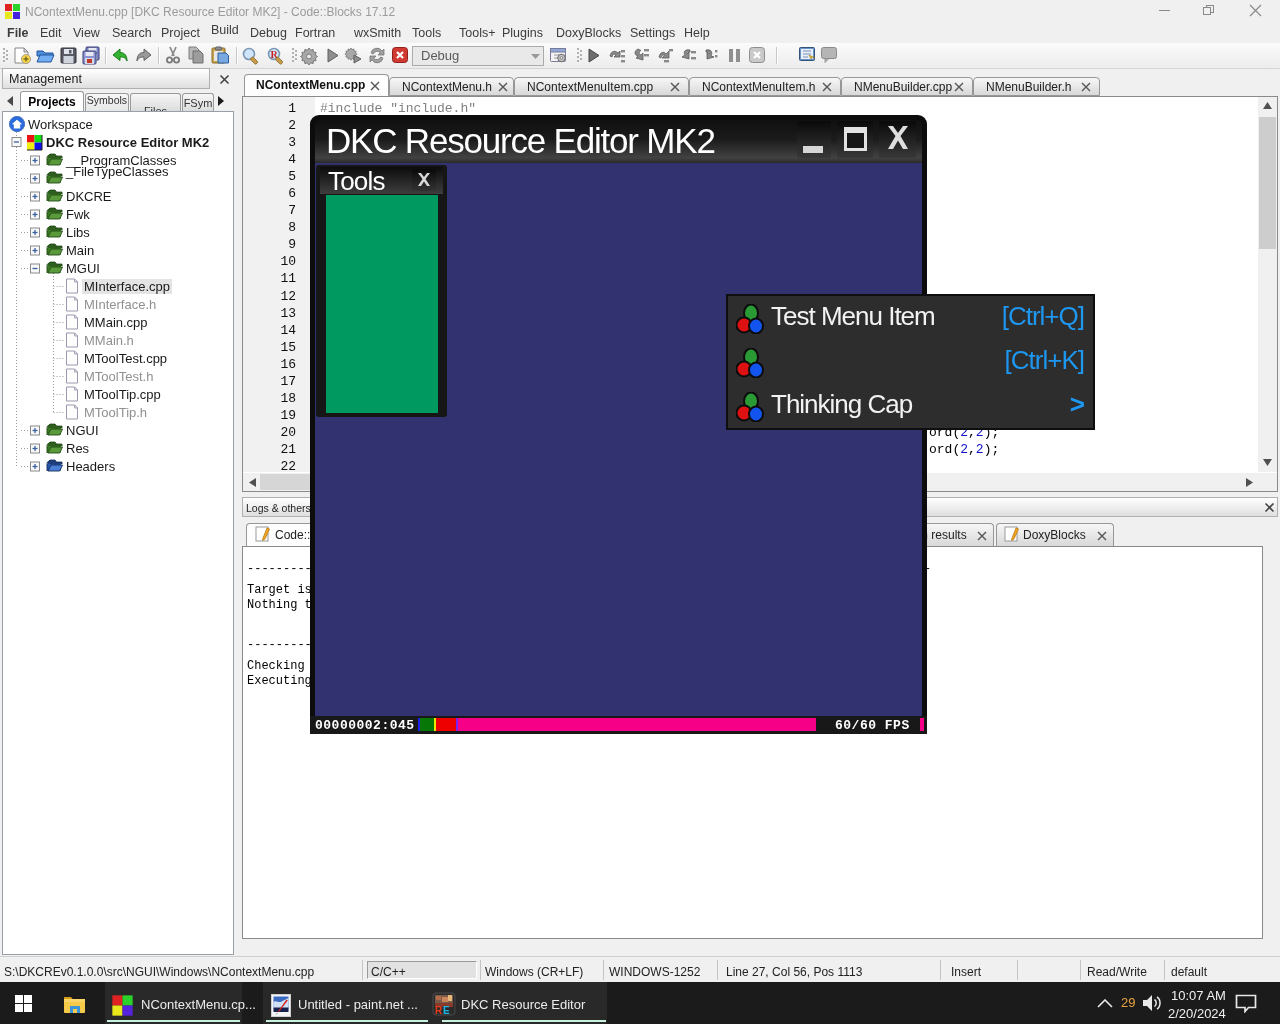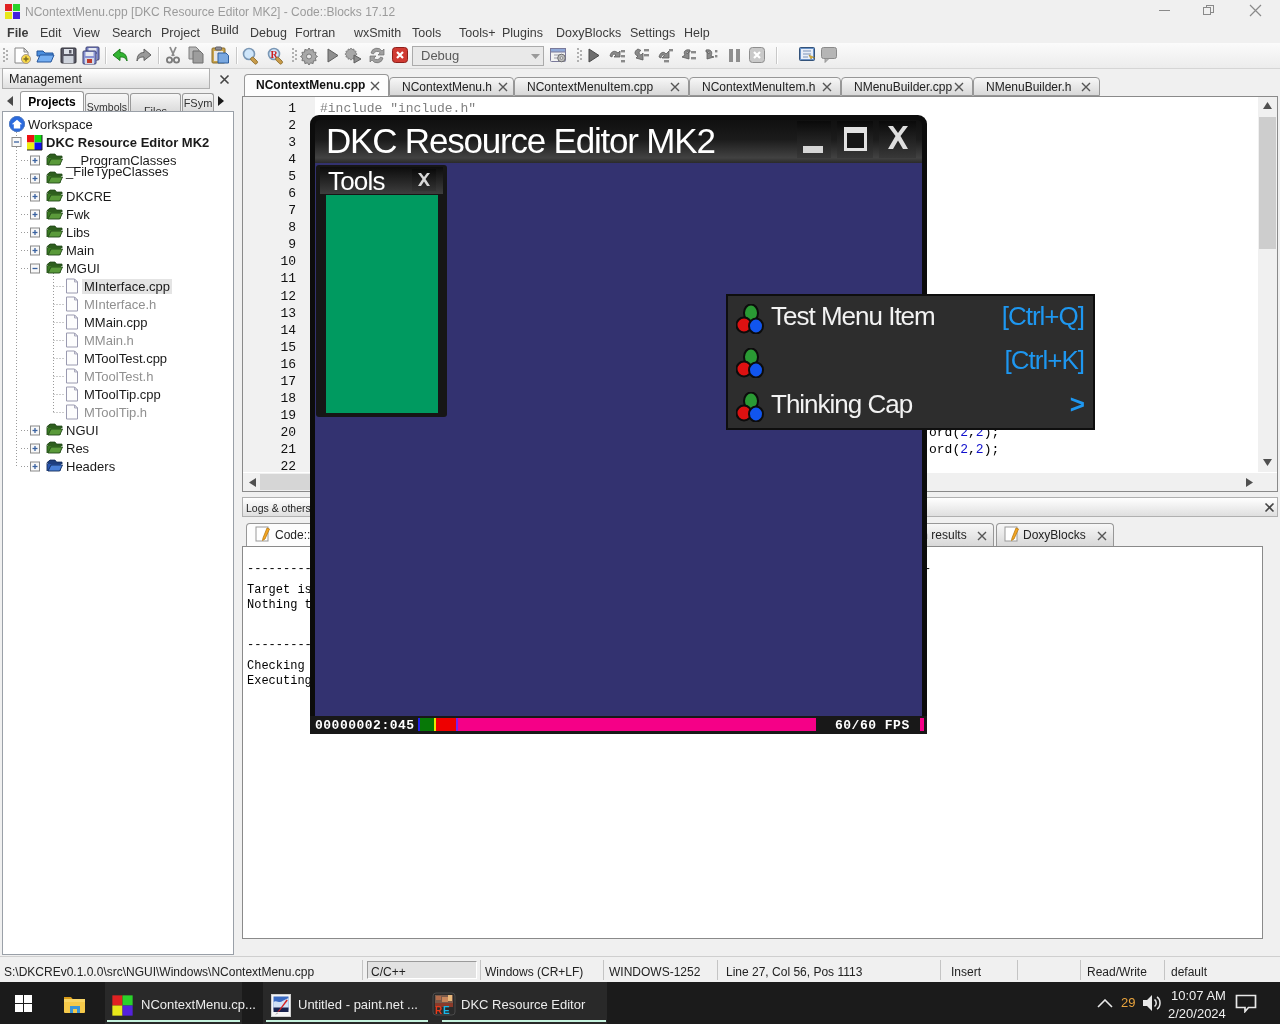--- a/index.html
+++ b/index.html
@@ -243,21 +243,21 @@
     <svg class="abs" style="left:216px;top:5px;" width="11" height="11">
           <path d="M1.5,1.5 L9.5,9.5 M9.5,1.5 L1.5,9.5" stroke="#444" stroke-width="1.6"></path>
         </svg>
   </div>
 
   <div class="abs" style="left:0;top:23px;width:234px;height:20px;">
     <svg class="abs" style="left:2px;top:4px;" width="12" height="12">
           <path d="M9,1 L3,6 L9,11 z" fill="#4a4a4a"></path>
         </svg>
     <div class="abs" style="left:18px;top:0;width:64px;height:20px;background:#fff;border:1px solid #9a9a9a;border-bottom:none;border-radius:3px 3px 0 0;text-align:center;font-size:12px;font-weight:bold;padding-top:3px;">Projects</div>
-    <div class="abs" style="left:83px;top:2px;width:44px;height:30px;background:linear-gradient(#f6f6f6,#dcdcdc);border:1px solid #9a9a9a;border-bottom:none;border-radius:3px 3px 0 0;text-align:center;font-size:10.5px;color:#333;padding-top:7px;">Symbols</div>
+    <div class="abs" style="left:83px;top:2px;width:44px;height:30px;background:linear-gradient(#f6f6f6,#dcdcdc);border:1px solid #9a9a9a;border-bottom:none;border-radius:3px 3px 0 0;text-align:center;font-size:10.5px;color:#333;padding-top:0;">Symbols</div>
     <div class="abs" style="left:128px;top:2px;width:51px;height:18px;background:linear-gradient(#f6f6f6,#dcdcdc);border:1px solid #9a9a9a;border-bottom:none;border-radius:3px 3px 0 0;text-align:center;font-size:11px;color:#333;padding-top:11px;">Files</div>
     <div class="abs" style="left:180px;top:2px;width:32px;height:18px;background:linear-gradient(#f6f6f6,#dcdcdc);border:1px solid #9a9a9a;border-bottom:none;border-radius:3px 3px 0 0;text-align:center;font-size:11px;color:#333;padding-top:3px;overflow:hidden;">FSym</div>
     <svg class="abs" style="left:213px;top:4px;" width="12" height="12">
           <path d="M3,1 L9,6 L3,11 z" fill="#1a1a1a"></path>
         </svg>
   </div>
 
   <div class="abs" style="left:0;top:43px;width:232px;height:844px;background:#fff;border:1px solid #9aa0a8;overflow:hidden;font-size:13px;color:#1a1a1a;">
     <svg class="abs" style="left:0;top:0" width="232" height="841" viewBox="0 0 232 841">
       <defs>

